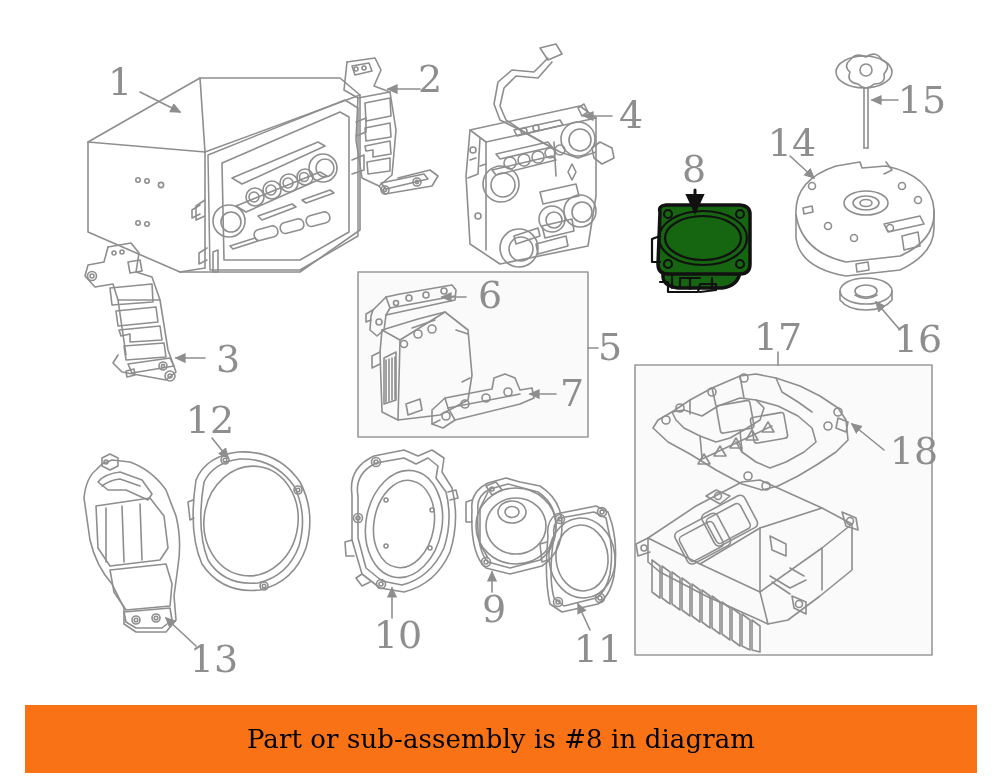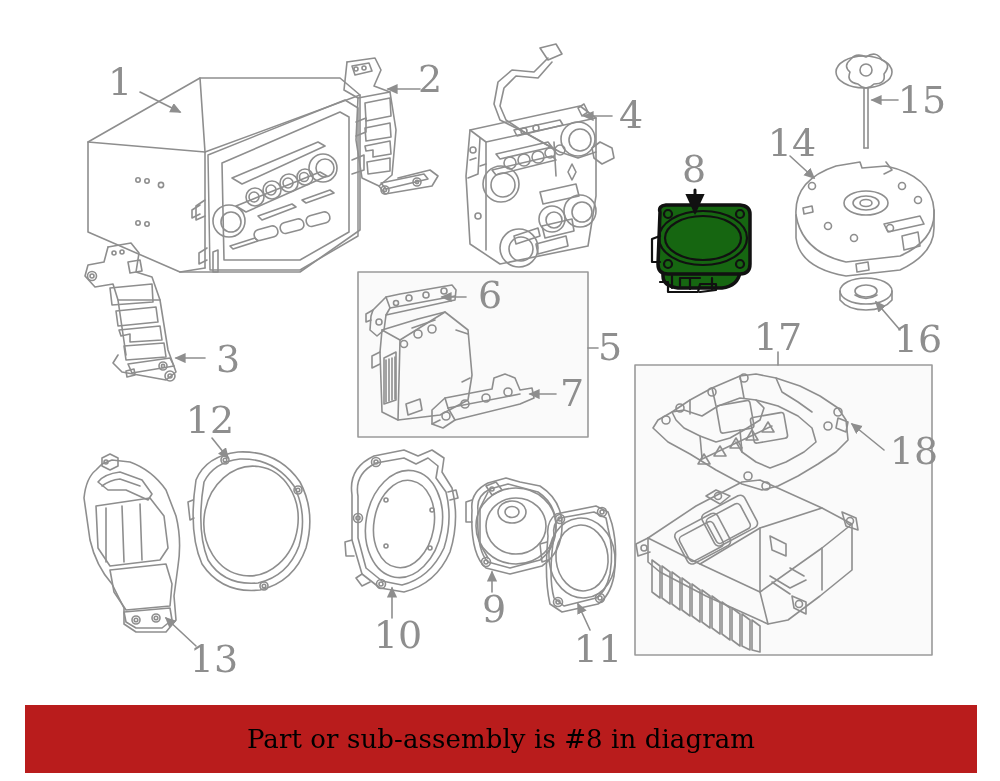--- a/index.html
+++ b/index.html
@@ -5,21 +5,21 @@
 <style>
   html,body{margin:0;padding:0;background:#ffffff;}
   body{
     font-family:"DejaVu Serif","Liberation Serif",serif;
     width:1000px;height:781px;overflow:hidden;
   }
   #stage{position:relative;width:1000px;height:781px;background:#fff;}
   #diagram{position:absolute;left:0;top:0;width:1000px;height:700px;}
   .banner{
     position:absolute;left:25px;top:705px;width:952px;height:68px;
-    background:#b91c1c;color:#000000;
+    background:#f97316;color:#000000;
     display:flex;flex-direction:column;align-items:center;justify-content:center;
     line-height:1.08;
   }
   .banner-line{
     font-family:"DejaVu Serif","Liberation Serif",serif;
     font-size:26px;letter-spacing:0.1px;white-space:nowrap;
   }
   svg text.num{
     font-family:"DejaVu Serif","Liberation Serif",serif;
     font-size:38px;fill:#8e8e8e;

